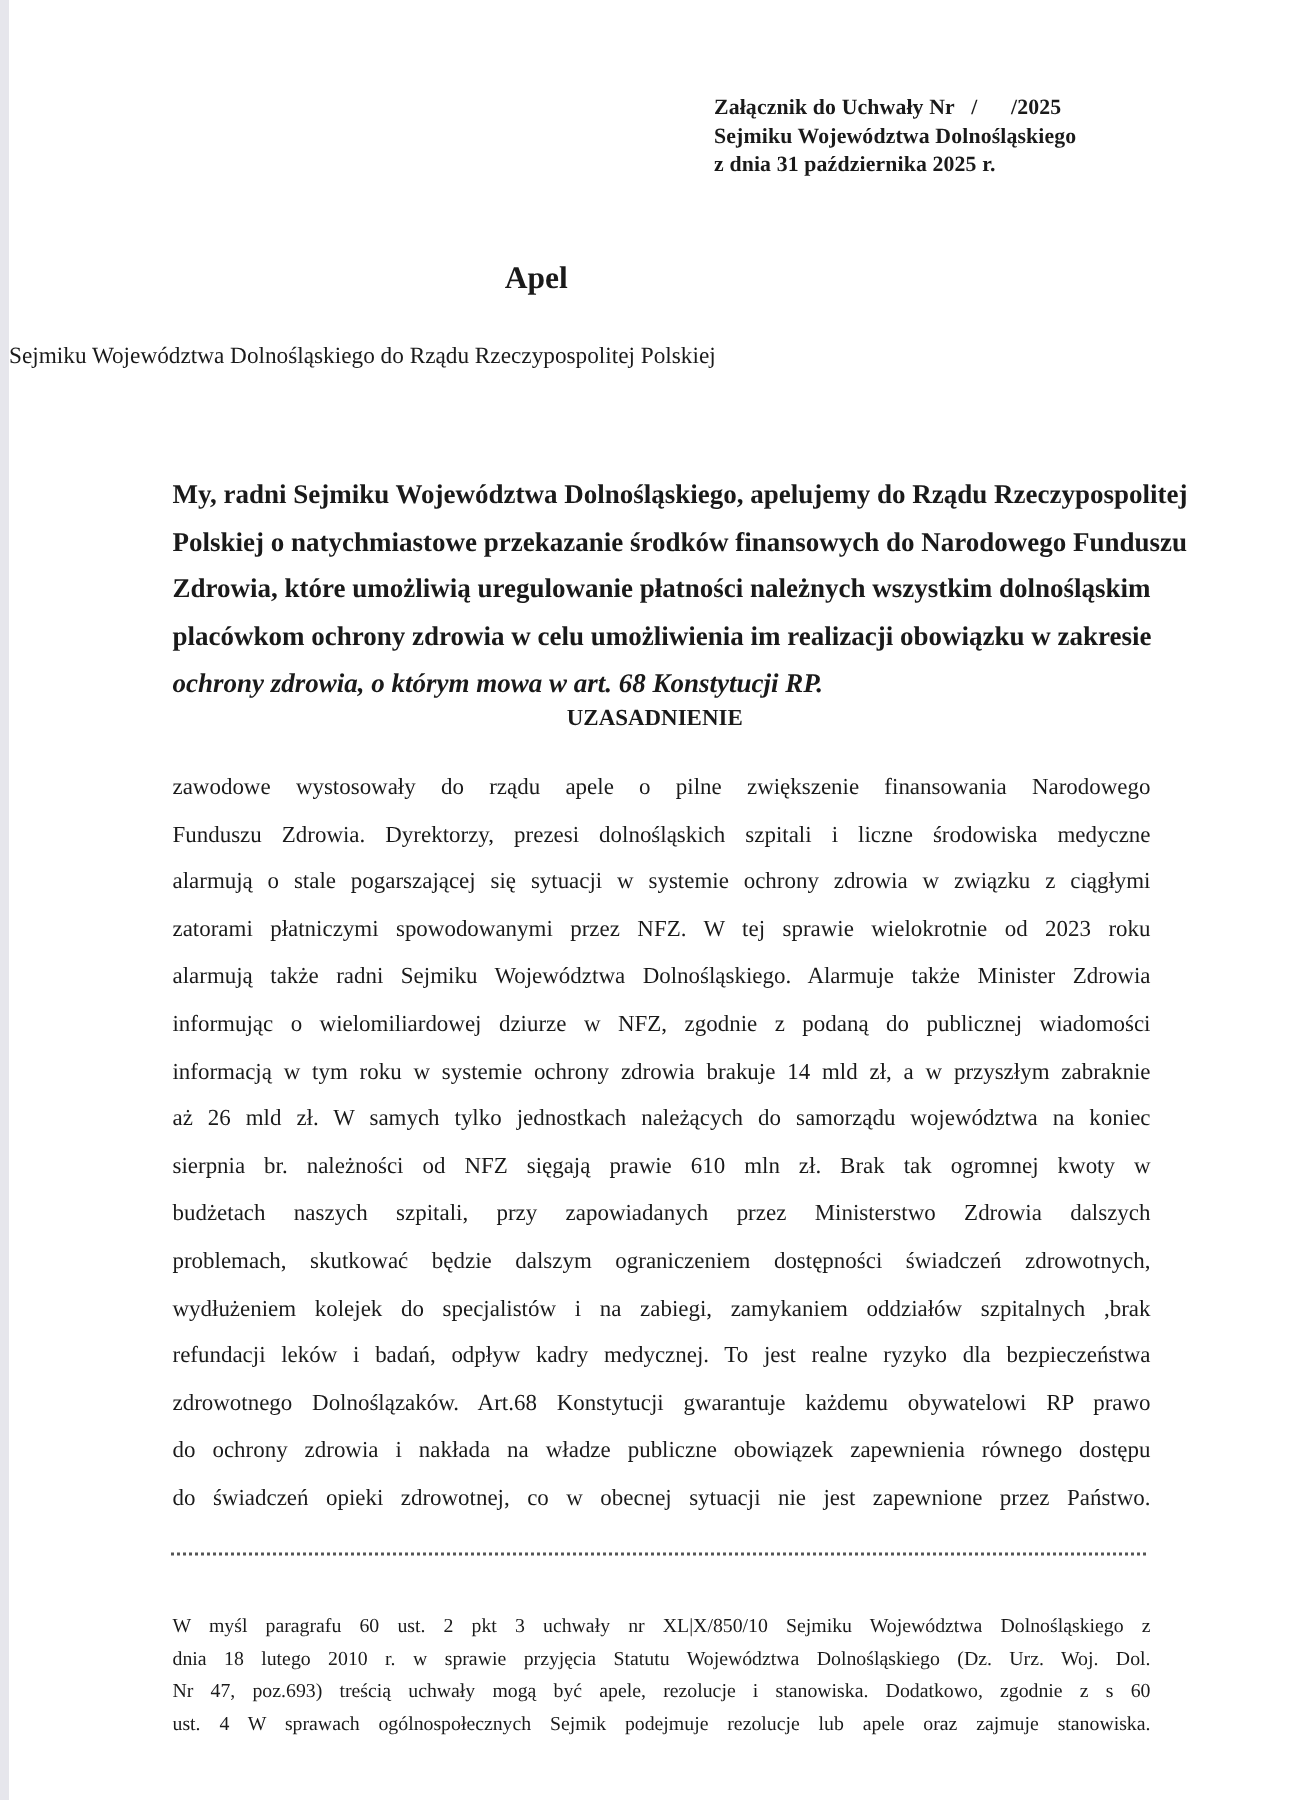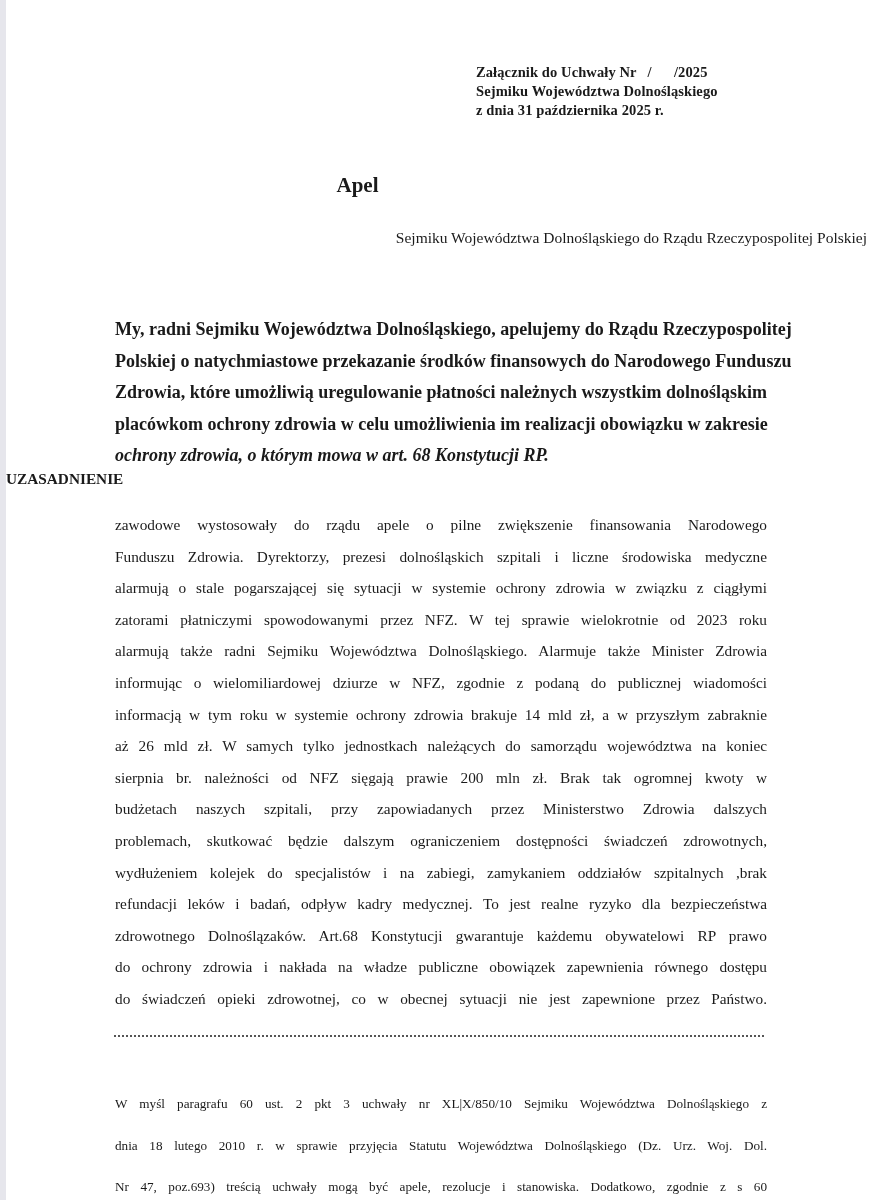--- a/index.html
+++ b/index.html
@@ -41,41 +41,41 @@
       top: 173px;
       text-align: center;
       font-weight: bold;
       font-size: 21px;
     }
     .subtitle {
       position: absolute;
       left: 0;
       width: 861px;
       top: 224px;
-      text-align: right;
+      text-align: left;
       font-size: 15.5px;
       line-height: 27px;
     }
     .appeal {
       position: absolute;
       left: 109px;
       width: 652px;
       top: 297px;
       font-weight: bold;
       font-size: 18px;
       line-height: 31.5px;
       text-align: justify;
       margin-top: 17px;
     }
     .section-heading {
       position: absolute;
       left: 0;
       width: 861px;
       top: 470px;
-      text-align: left;
+      text-align: center;
       font-weight: bold;
       font-size: 15.3px;
     }
     .justification {
       position: absolute;
       left: 109px;
       width: 652px;
       top: 509px;
       font-size: 15.3px;
       line-height: 31.6px;
@@ -108,21 +108,20 @@
       width: 652px;
       top: 1073px;
       font-size: 13.2px;
       line-height: 21.6px;
     }
     .footnote .line {
       display: block;
       text-align: justify;
       text-align-last: justify;
       white-space: nowrap;
-      margin-top: 20px;
     }
   </style>
 </head>
 <body>
 
 <div class="page">
 
   <div class="header-block">
     <div>Załącznik do Uchwały Nr   /      /2025</div>
     <div>Sejmiku Województwa Dolnośląskiego</div>
@@ -147,21 +146,21 @@
 
   <div class="justification">
     <span class="line">zawodowe wystosowały do rządu apele o pilne zwiększenie finansowania Narodowego</span>
     <span class="line">Funduszu Zdrowia. Dyrektorzy, prezesi dolnośląskich  szpitali i liczne środowiska medyczne</span>
     <span class="line">alarmują o stale pogarszającej się sytuacji w systemie ochrony zdrowia w związku z ciągłymi</span>
     <span class="line">zatorami płatniczymi spowodowanymi przez NFZ. W tej sprawie wielokrotnie od 2023 roku</span>
     <span class="line">alarmują także radni Sejmiku Województwa Dolnośląskiego. Alarmuje także Minister Zdrowia</span>
     <span class="line">informując o wielomiliardowej dziurze w NFZ, zgodnie z podaną do publicznej wiadomości</span>
     <span class="line">informacją w tym roku w systemie ochrony zdrowia brakuje 14 mld zł, a w przyszłym zabraknie</span>
     <span class="line">aż 26 mld zł. W samych tylko jednostkach należących do samorządu województwa na koniec</span>
-    <span class="line">sierpnia br. należności od NFZ sięgają prawie 200 mln zł. Brak tak ogromnej kwoty w</span>
+    <span class="line">sierpnia br. należności od NFZ sięgają prawie 610 mln zł. Brak tak ogromnej kwoty w</span>
     <span class="line">budżetach naszych szpitali, przy zapowiadanych przez Ministerstwo Zdrowia dalszych</span>
     <span class="line">problemach, skutkować będzie dalszym ograniczeniem dostępności świadczeń zdrowotnych,</span>
     <span class="line">wydłużeniem kolejek do specjalistów i na zabiegi, zamykaniem oddziałów szpitalnych ,brak</span>
     <span class="line">refundacji leków i badań, odpływ kadry medycznej. To jest realne ryzyko dla bezpieczeństwa</span>
     <span class="line">zdrowotnego Dolnoślązaków. Art.68 Konstytucji gwarantuje każdemu obywatelowi RP prawo</span>
     <span class="line">do ochrony zdrowia i nakłada na władze publiczne obowiązek zapewnienia równego dostępu</span>
     <span class="line">do świadczeń opieki zdrowotnej, co w obecnej sytuacji nie jest zapewnione przez Państwo.</span>
   </div>
 
   <div class="divider"></div>

